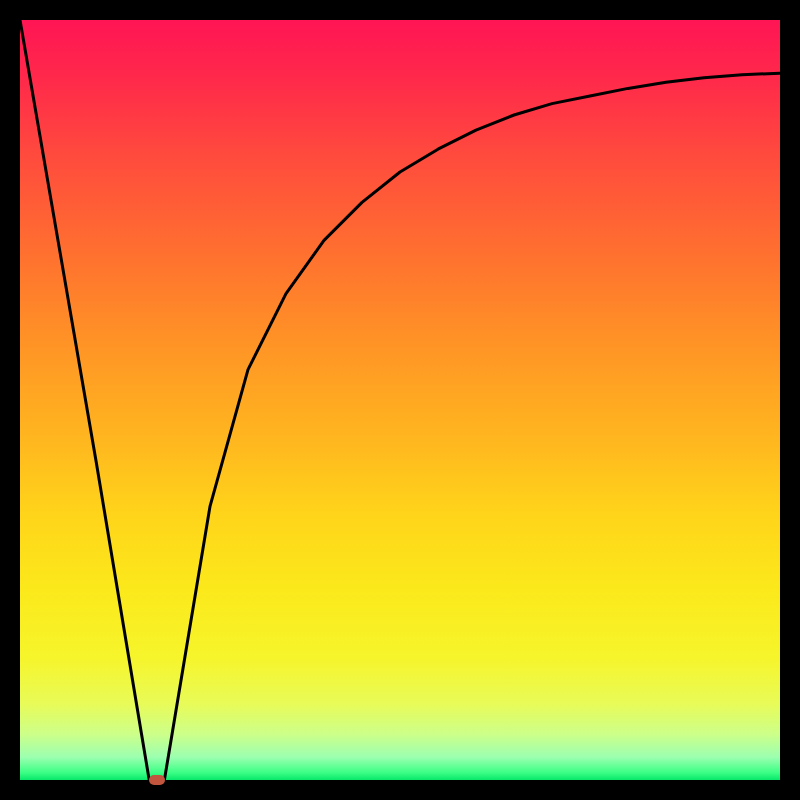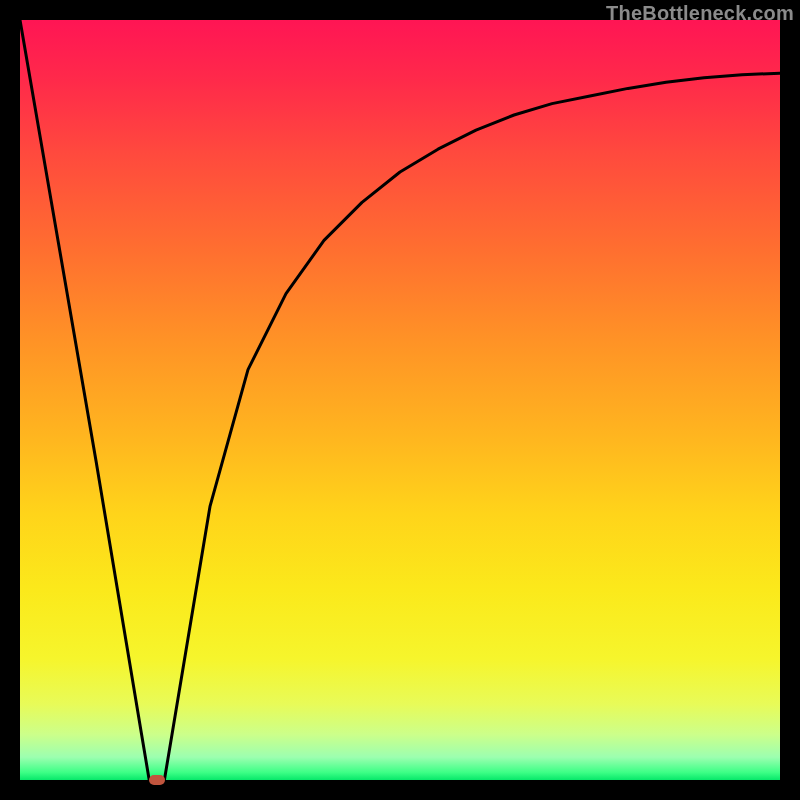--- a/index.html
+++ b/index.html
@@ -56,20 +56,19 @@
     width: 16px;
     height: 10px;
     border-radius: 6px;
     transform: translate(-50%, -50%);
   }
 </style>
 </head>
 <body>
 
 <div class="frame">
-  <div class="watermark">TheBottleneck.com</div>
   <div class="plot-area">
     <svg class="curve" viewBox="0 0 760 760" preserveAspectRatio="none">
       <path id="curve-path" fill="none" stroke-width="3" stroke-linejoin="round" stroke-linecap="round" d="M0.00 0.00 L38.00 220.40 L76.00 440.80 L106.40 623.20 L121.60 714.40 L129.20 760.00 L136.80 760.00 L144.40 760.00 L152.00 714.40 L190.00 486.40 L228.00 349.60 L266.00 273.60 L304.00 220.40 L342.00 182.40 L380.00 152.00 L418.00 129.20 L456.00 110.20 L494.00 95.00 L532.00 83.60 L570.00 76.00 L608.00 68.40 L646.00 62.32 L684.00 57.76 L722.00 54.72 L760.00 53.20" stroke="#000000"></path>
     </svg>
     <div id="marker" class="marker" style="left: 136.8px; top: 760px; background: rgb(193, 85, 62);"></div>
   </div>
 </div>
 
 </body></html>

